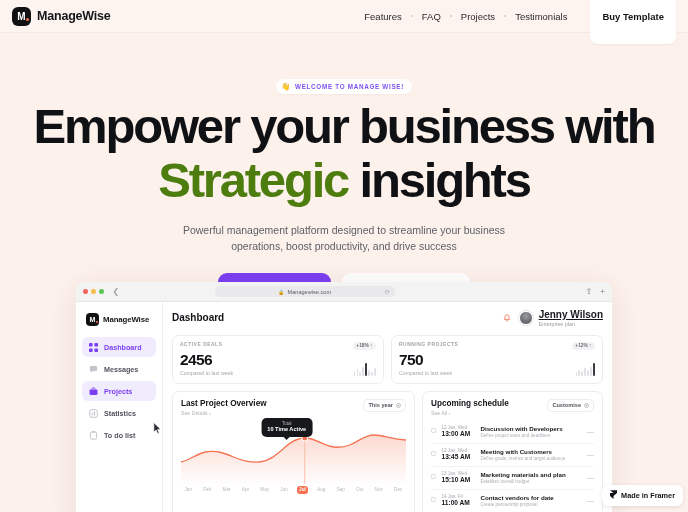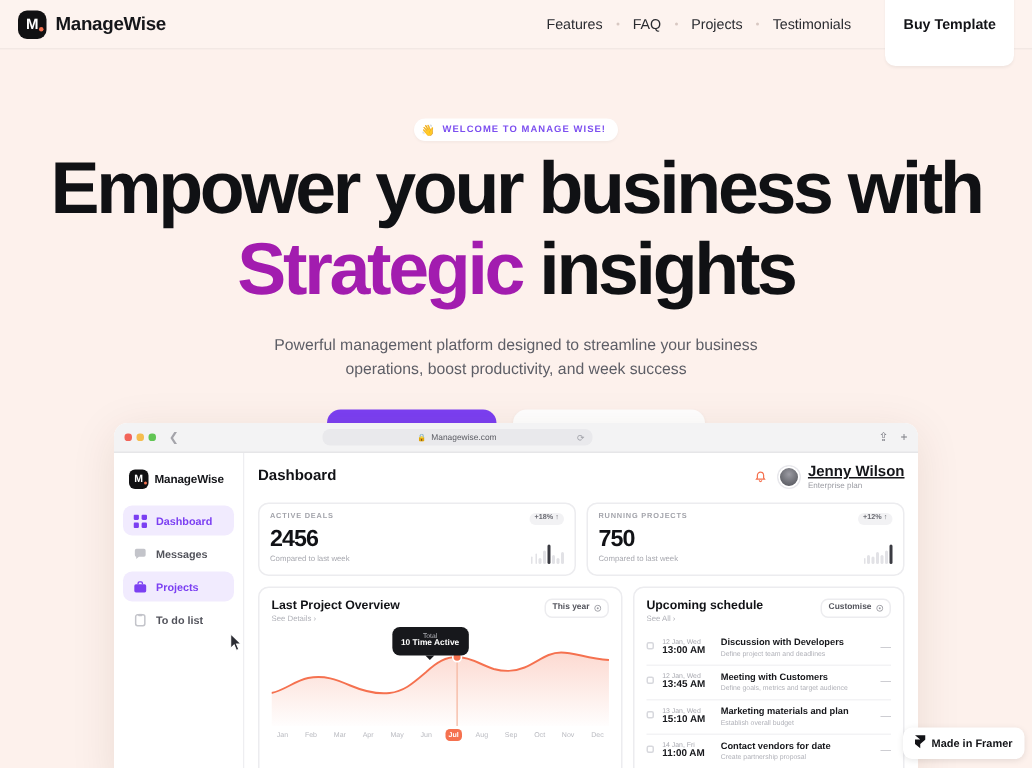--- a/index.html
+++ b/index.html
@@ -57,21 +57,21 @@
     font-size: 6.3px; font-weight: 700; letter-spacing: 0.7px;
     color: #7c4ff0; box-shadow: 0 1px 2px rgba(0,0,0,0.04);
   }
   .welcome-badge .emoji { font-size: 7.5px; }
   h1.headline {
     margin-top: 8px;
     font-size: 49px; line-height: 1.0;
     font-weight: 700; letter-spacing: -2.2px; color: #101114;
   }
   h1.headline .line2 { display: block; margin-top: 5px; }
-  h1.headline .accent { color: #a21caf; }
+  h1.headline .accent { color: #4d7c0f; }
   .subtitle {
     margin-top: 17px;
     font-size: 10.5px; line-height: 1.55; color: #5d5e66; font-weight: 400;
   }
   .cta-row { margin-top: 18px; display: flex; justify-content: center; align-items: center; gap: 11px; }
   .btn-primary {
     background: #7b3ff2; color: #fff;
     font-size: 11px; font-weight: 700;
     padding: 11px 27px; border: none; border-radius: 9px; cursor: pointer;
   }
@@ -263,21 +263,21 @@
         <span class="emoji">👋</span>
         <span>WELCOME TO MANAGE WISE!</span>
       </div>
     </div>
     <h1 class="headline">
       <span>Empower your business with</span>
       <span class="line2"><span class="accent">Strategic</span><span> insights</span></span>
     </h1>
     <p class="subtitle">
       <span>Powerful management platform designed to streamline your business</span><br>
-      <span>operations, boost productivity, and week success</span>
+      <span>operations, boost productivity, and drive success</span>
     </p>
     <div class="cta-row">
       <button class="btn-primary">Get Started</button>
       <button class="btn-secondary">
         <span>Whatch Demo</span>
         <span class="play-dot">
           <svg width="5" height="5" viewBox="0 0 6 6">
               <polygon points="1.8,1 5,3 1.8,5" fill="#fff"></polygon>
             </svg>
         </span>
@@ -341,20 +341,30 @@
         <div class="nav-item active">
           <span class="ico">
             <svg width="9" height="9" viewBox="0 0 10 10">
                 <rect x="0.6" y="2.8" width="8.8" height="6" rx="1.2" fill="#7b3ff2"></rect>
                 <path d="M3.4 2.8V2a1 1 0 011-1h1.2a1 1 0 011 1v.8" fill="none" stroke="#7b3ff2" stroke-width="1"></path>
               </svg>
           </span>
           <span class="lbl">Projects</span>
         </div>
 
+        <div class="nav-item">
+          <span class="ico">
+            <svg width="9" height="9" viewBox="0 0 10 10">
+                <rect x="0.8" y="0.8" width="8.4" height="8.4" rx="1.6" fill="none" stroke="#c3c4ca" stroke-width="1.1"></rect>
+                <rect x="3" y="4" width="1.2" height="3" fill="#c3c4ca"></rect>
+                <rect x="5.6" y="2.8" width="1.2" height="4.2" fill="#c3c4ca"></rect>
+              </svg>
+          </span>
+          <span class="lbl">Statistics</span>
+        </div>
 
         <div class="nav-item">
           <span class="ico">
             <svg width="9" height="9" viewBox="0 0 10 10">
                 <rect x="1.6" y="1" width="6.8" height="8" rx="1.4" fill="none" stroke="#c3c4ca" stroke-width="1.1"></rect>
                 <rect x="3.4" y="0.2" width="3.2" height="1.8" rx="0.7" fill="#c3c4ca"></rect>
               </svg>
           </span>
           <span class="lbl">To do list</span>
         </div>

